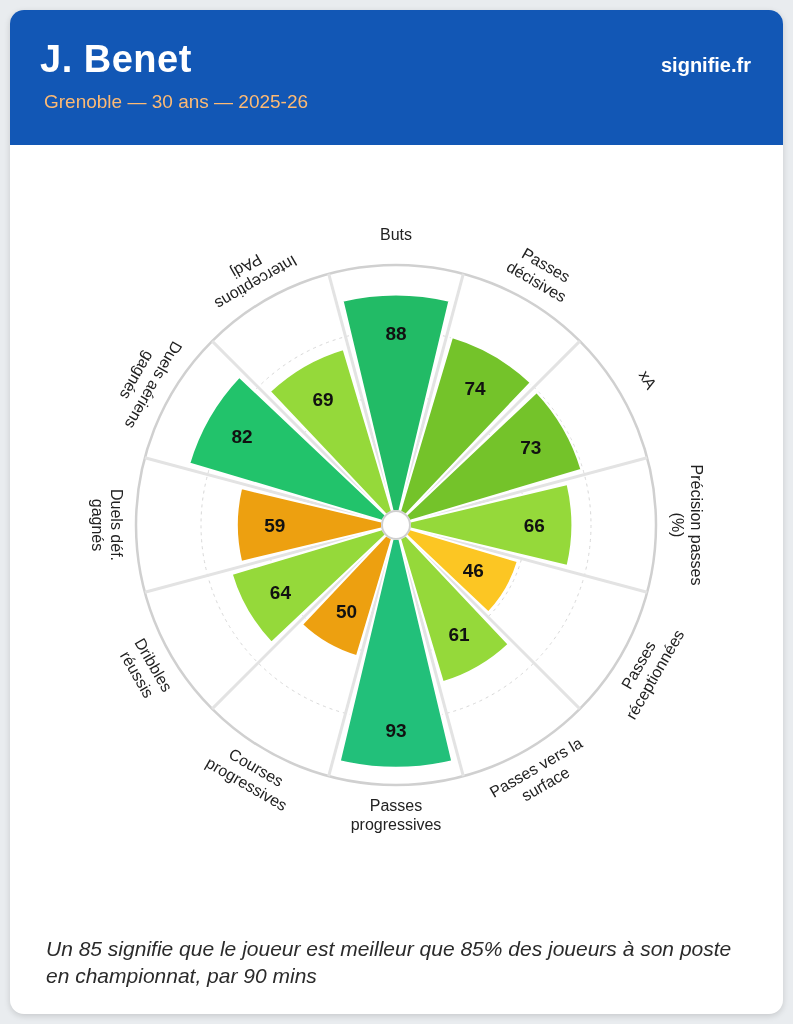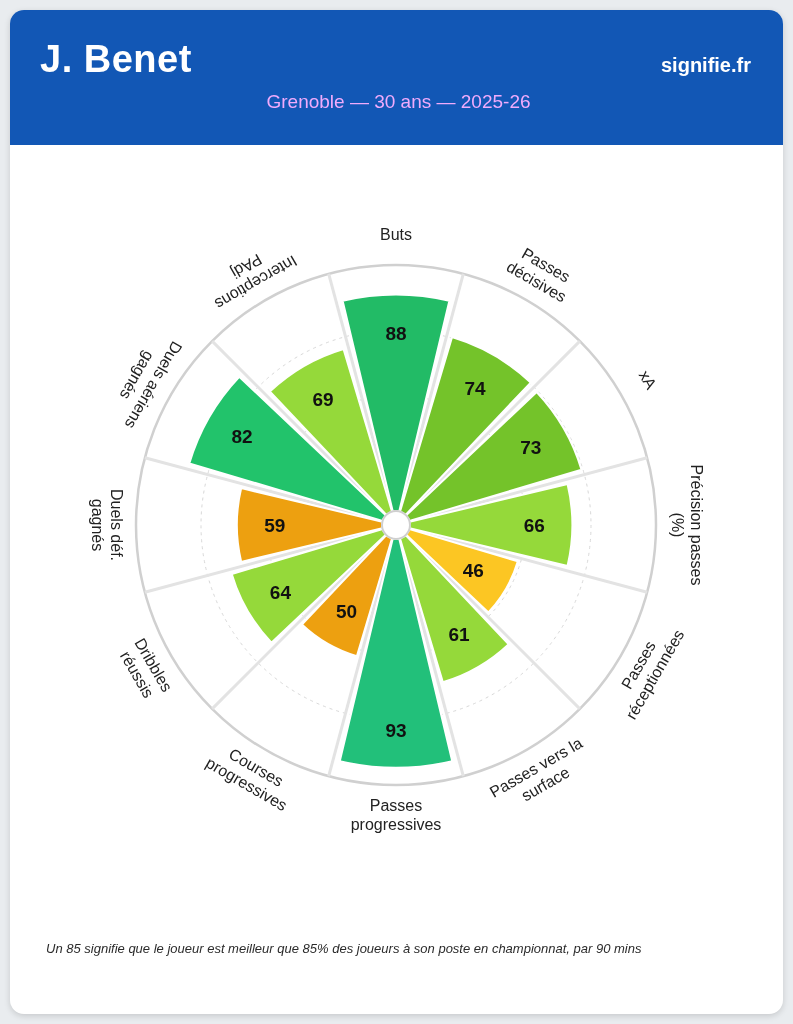--- a/index.html
+++ b/index.html
@@ -38,25 +38,24 @@
   }
   .player-name {
     color: #ffffff;
     font-size: 38px;
     font-weight: bold;
     letter-spacing: 0.5px;
     margin: 0;
     line-height: 46px;
   }
   .player-sub {
-    color: #f0abfc;
+    color: #fdba74;
     font-size: 19px;
     margin: 8px 0 0 4px;
     line-height: 24px;
-    text-align: center;
   }
   .brand {
     position: absolute;
     right: 32px;
     top: 44px;
     color: #ffffff;
     font-size: 20px;
     font-weight: bold;
   }
   .chart-area {
@@ -65,21 +64,21 @@
     top: 135px;
     width: 773px;
     height: 770px;
   }
   .footnote {
     position: absolute;
     left: 36px;
     top: 925px;
     width: 700px;
     color: #2b2b2b;
-    font-size: 13px;
+    font-size: 21px;
     font-style: italic;
     line-height: 27px;
   }
   svg { display: block; }
   .lbl {
     font-family: "Liberation Sans", sans-serif;
     font-size: 16px;
     fill: #222222;
   }
   .val {

